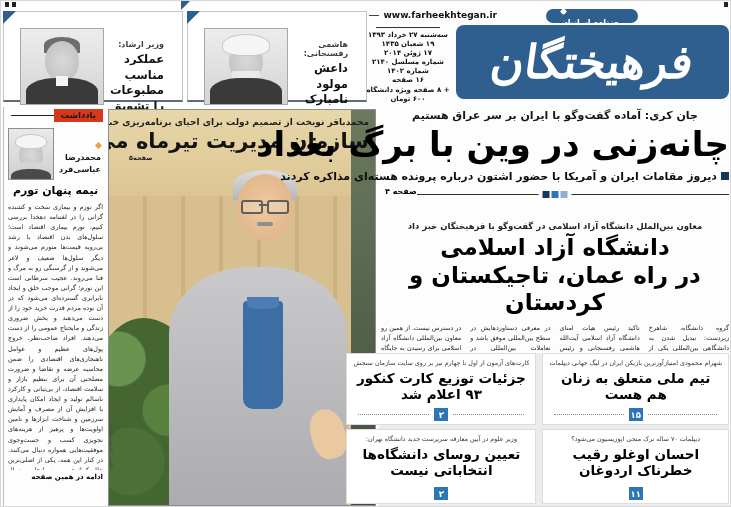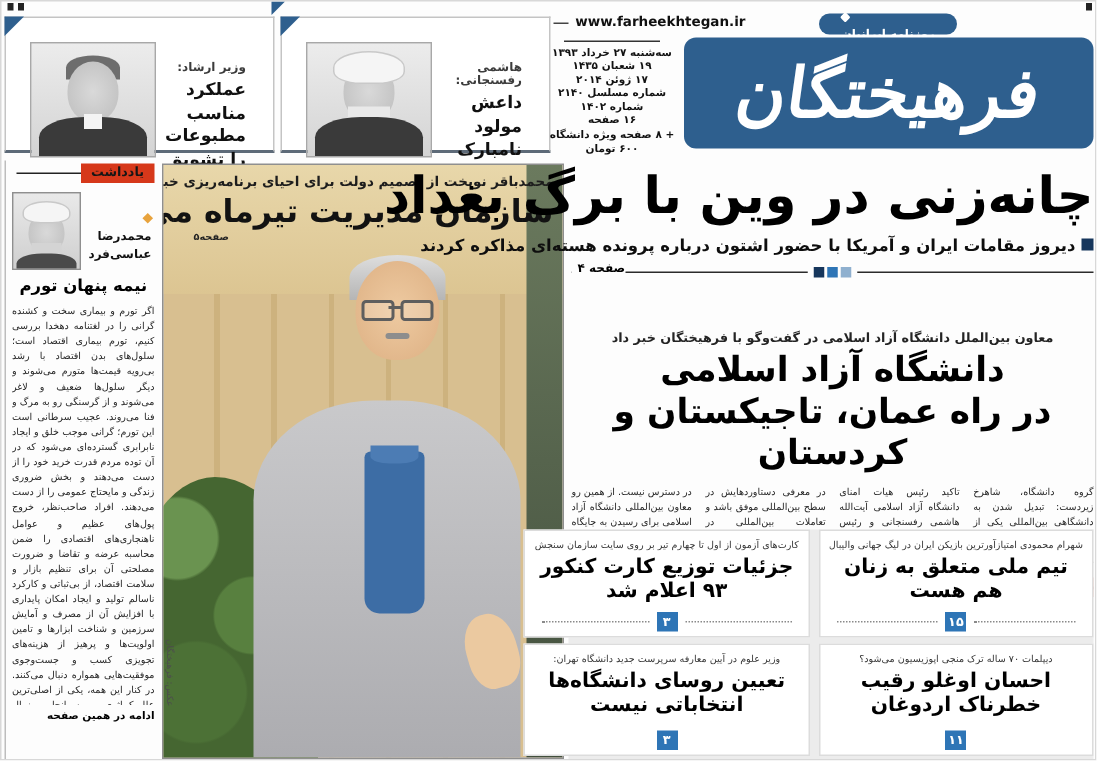--- a/index.html
+++ b/index.html
@@ -215,20 +215,21 @@
     </div>
     <div class="photo-head">
       <div class="ph-kicker">محمدباقر نوبخت از تصمیم دولت برای احیای برنامه‌ریزی خبر داد</div>
       <div class="ph-title">سازمان مدیریت تیرماه می‌آید</div>
       <div class="ph-page">صفحه۵</div>
     </div>
     <div class="credit">عکس: فرهیختگان</div>
   </div>
 
   <div class="lead">
+    <div class="lead-kicker">جان کری: آماده گفت‌وگو با ایران بر سر عراق هستیم</div>
     <div class="lead-title">چانه‌زنی در وین با برگ بغداد</div>
     <div class="lead-sub">
       <span class="bullet"></span><span>دیروز مقامات ایران و آمریکا با حضور اشتون درباره پرونده هسته‌ای مذاکره کردند</span>
     </div>
     <div class="lead-div">
       <span class="lead-page">صفحه ۴</span>
       <span class="sqwrap">
         <span class="sq sq1"></span>
           <span class="sq sq2"></span>
           <span class="sq sq3"></span>
@@ -251,21 +252,21 @@
         <span class="pagenote">صفحه ۳ را بخوانید</span>
       </div>
     </div>
     <div class="vit-div">
       <span class="vit-label">ویترین</span>
     </div>
   </div>
 
   <div class="vitrine">
     <div class="vbox">
-      <div class="vk">شهرام محمودی امتیازآورترین بازیکن ایران در لیگ جهانی والیبال</div>
+      <div class="vk">شهرام محمودی امتیازآورترین بازیکن ایران در لیگ جهانی دیپلمات</div>
       <div class="vh">تیم ملی متعلق به زنان هم هست</div>
       <div class="vpage dots">
           <span class="vnum">۱۵</span>
         </div>
     </div>
     <div class="vbox">
       <div class="vk">کارت‌های آزمون از اول تا چهارم تیر بر روی سایت سازمان سنجش</div>
       <div class="vh">جزئیات توزیع کارت کنکور ۹۳ اعلام شد</div>
       <div class="vpage dots">
           <span class="vnum">۳</span>

